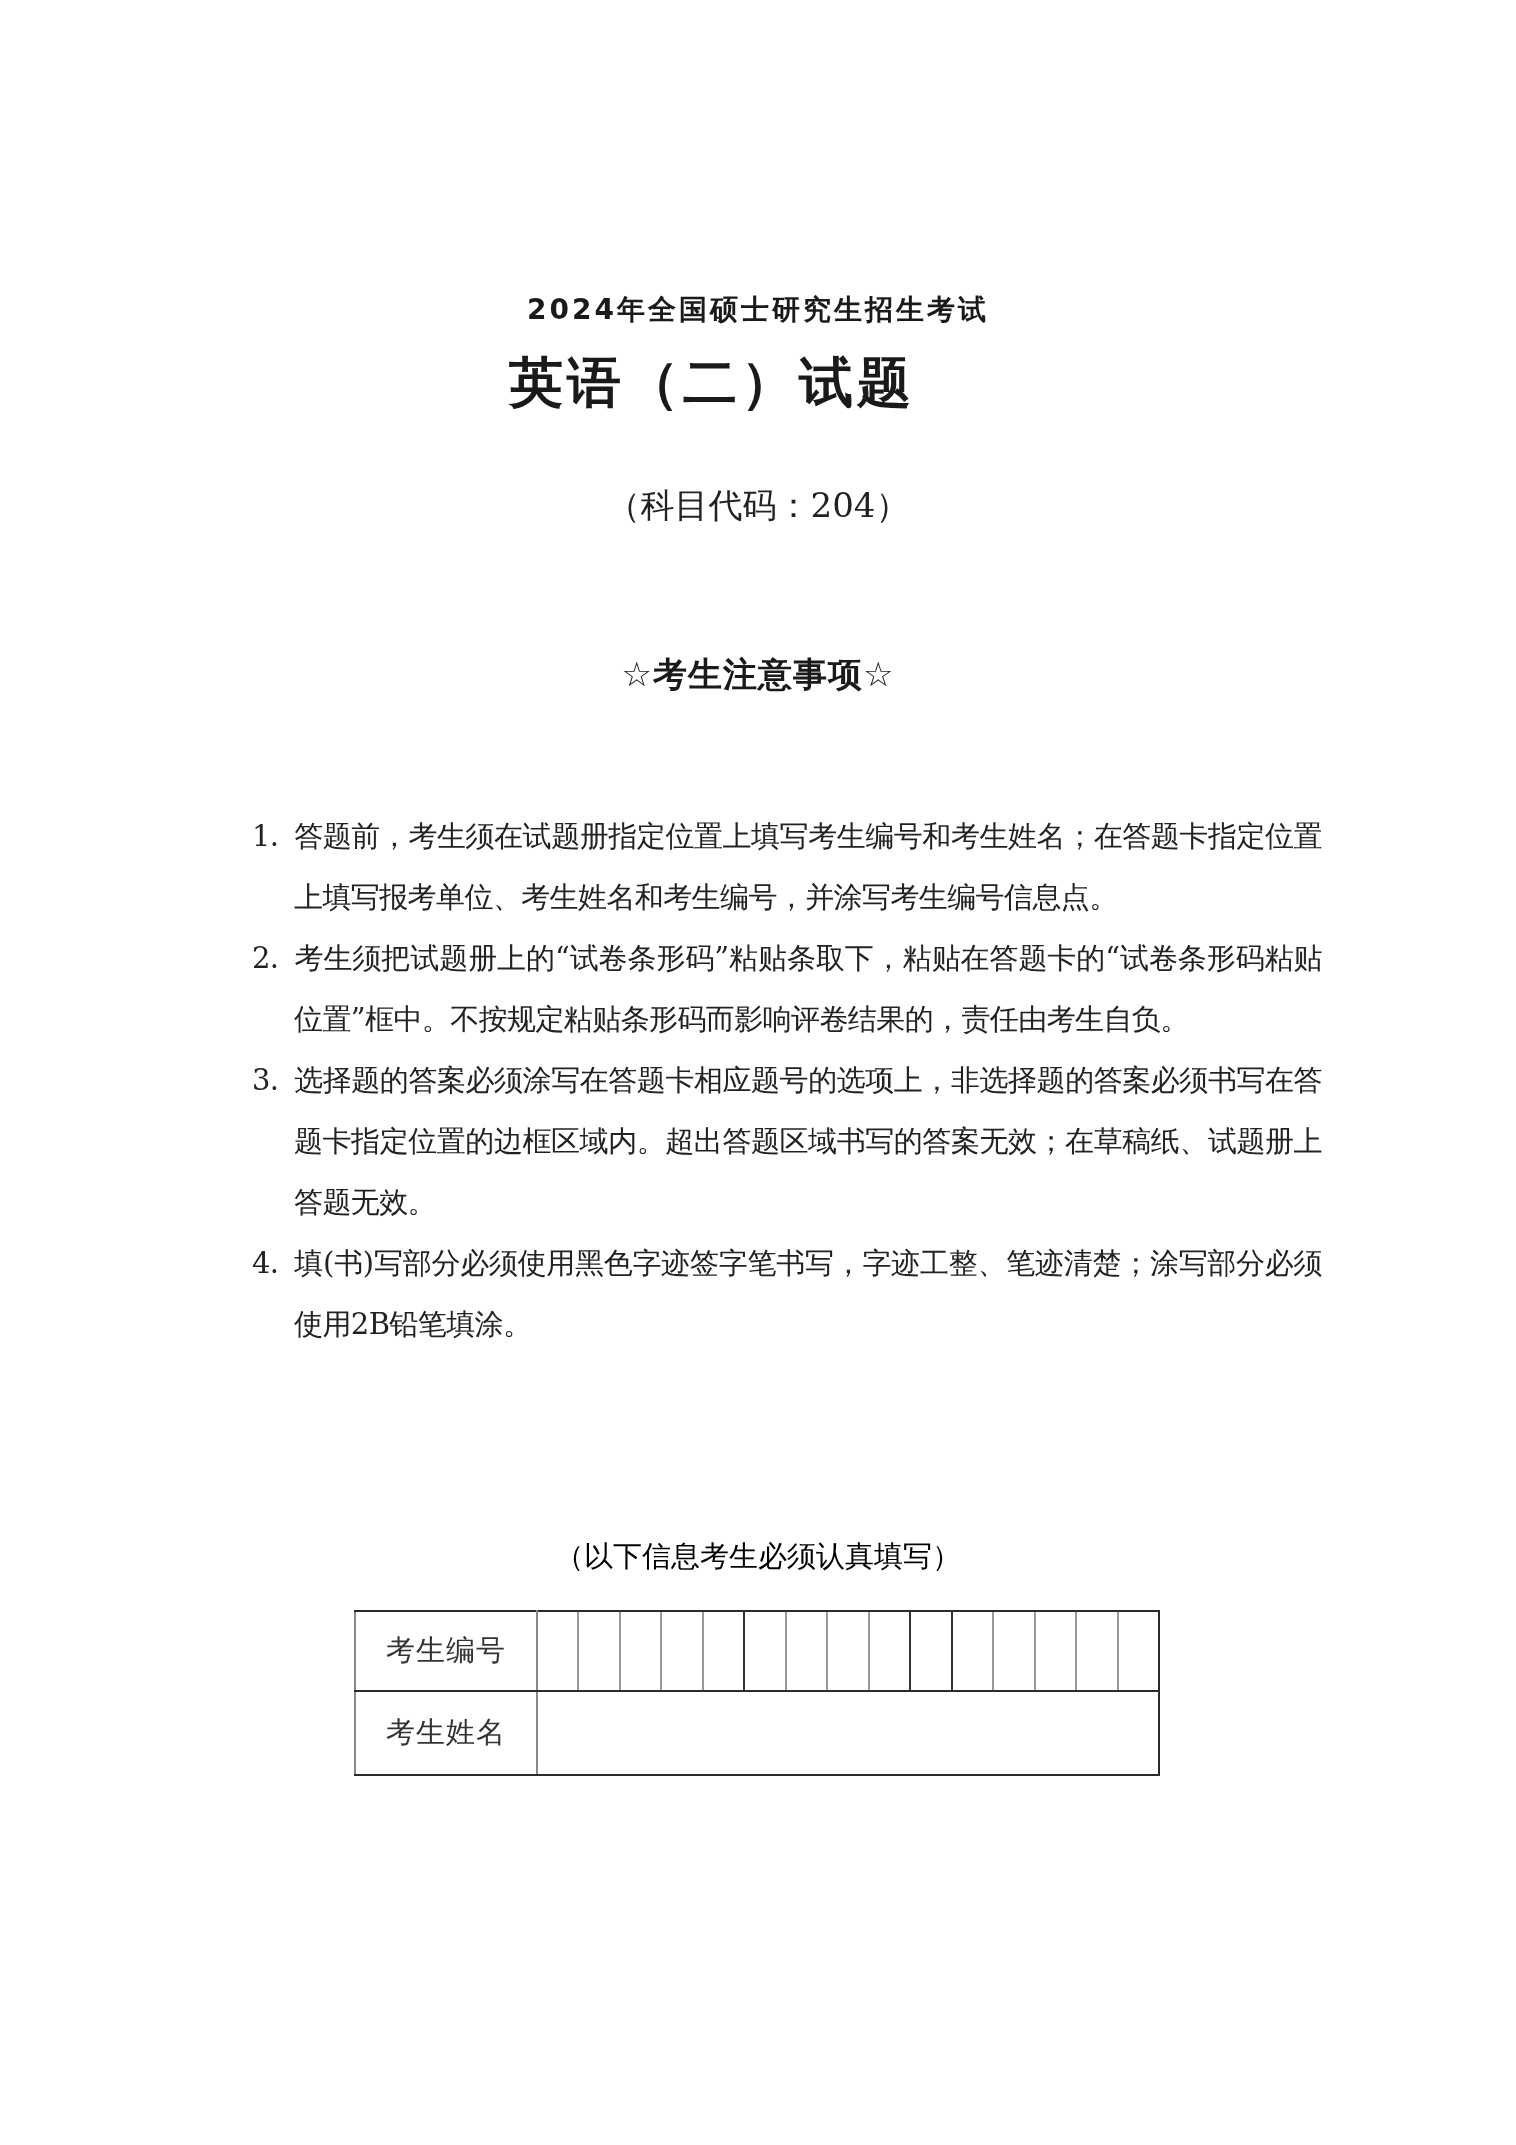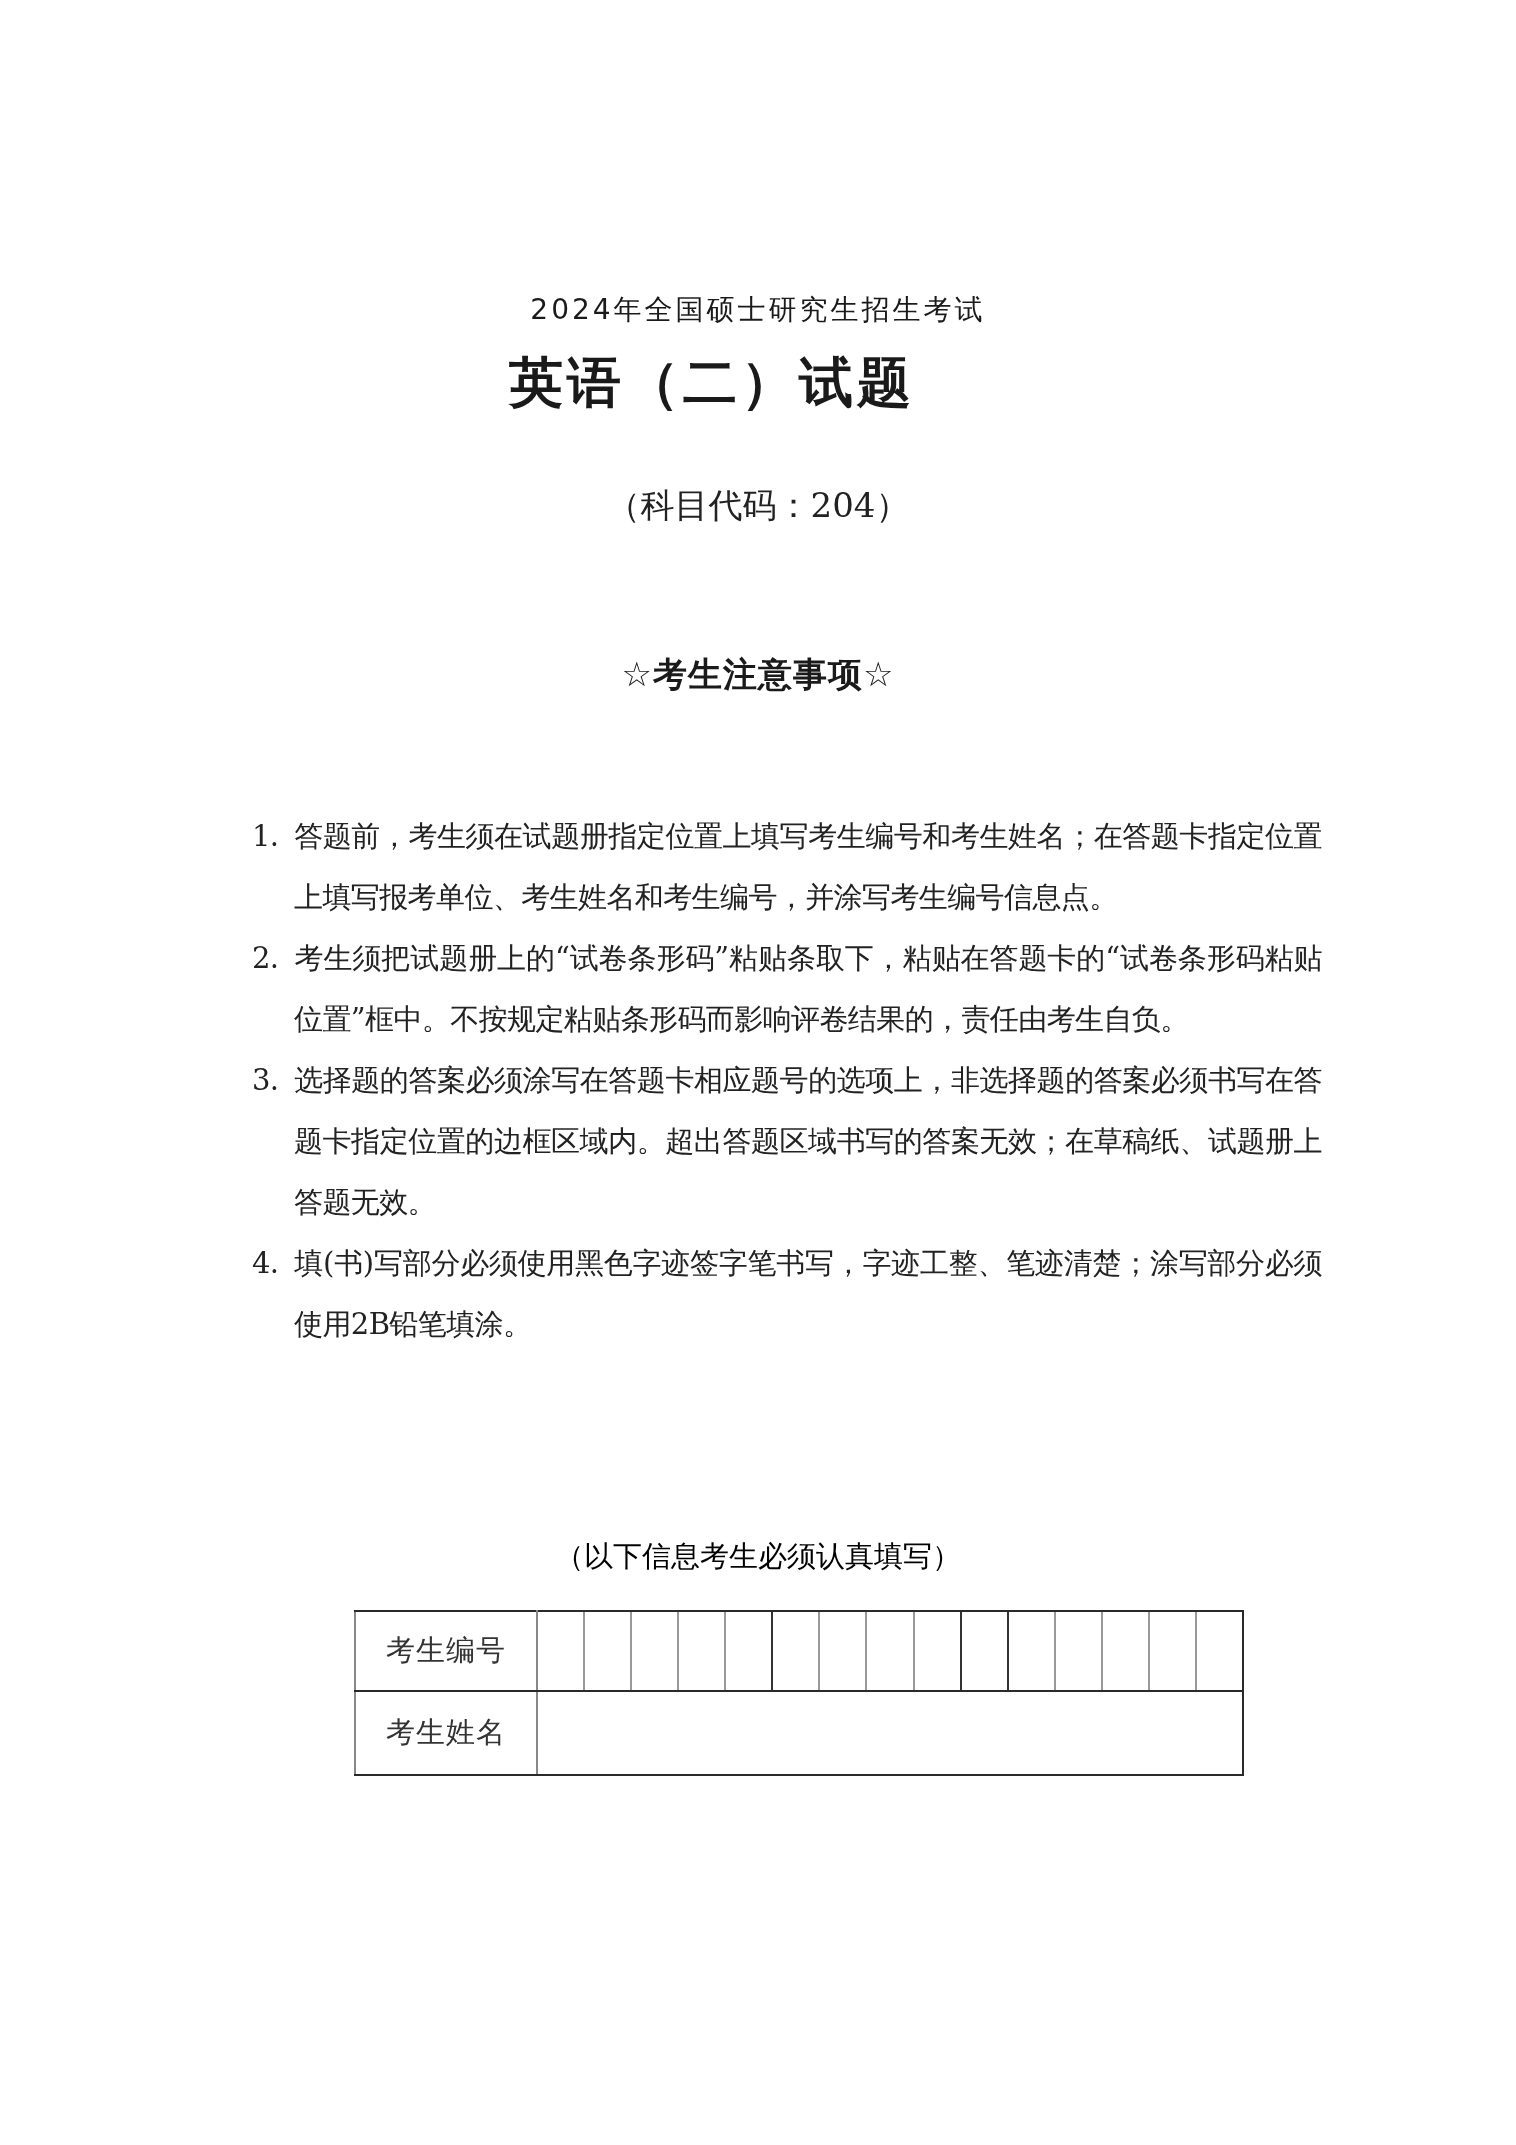--- a/index.html
+++ b/index.html
@@ -15,21 +15,21 @@
       color: #1a1a1a;
       font-family: "DejaVu Serif", "Liberation Serif", serif;
     }
     .abs { position: absolute; }
 
     .exam-line {
       left: 0; width: 1516px;
       top: 292px;
       text-align: center;
       font-family: "DejaVu Sans", "Liberation Sans", sans-serif;
-      font-weight: normal;
+      font-weight: bold;
       font-size: 28px;
       letter-spacing: 3px;
       line-height: 36px;
     }
     .paper-title {
       left: 0; width: 1424px;
       top: 348px;
       text-align: center;
       font-family: "DejaVu Sans", "Liberation Sans", sans-serif;
       font-weight: bold;
@@ -83,21 +83,21 @@
       top: 1535px;
       text-align: center;
       font-size: 29px;
       line-height: 42px;
       color: #000000;
     }
 
     .info-table {
       left: 354px;
       top: 1610px;
-      width: 890px;
+      width: 806px;
       height: 164px;
       border-collapse: collapse;
       table-layout: fixed;
     }
     .info-table td {
       border: 2px solid #2a2a2a;
       padding: 0;
     }
     .info-table .label-cell {
       width: 180px;

